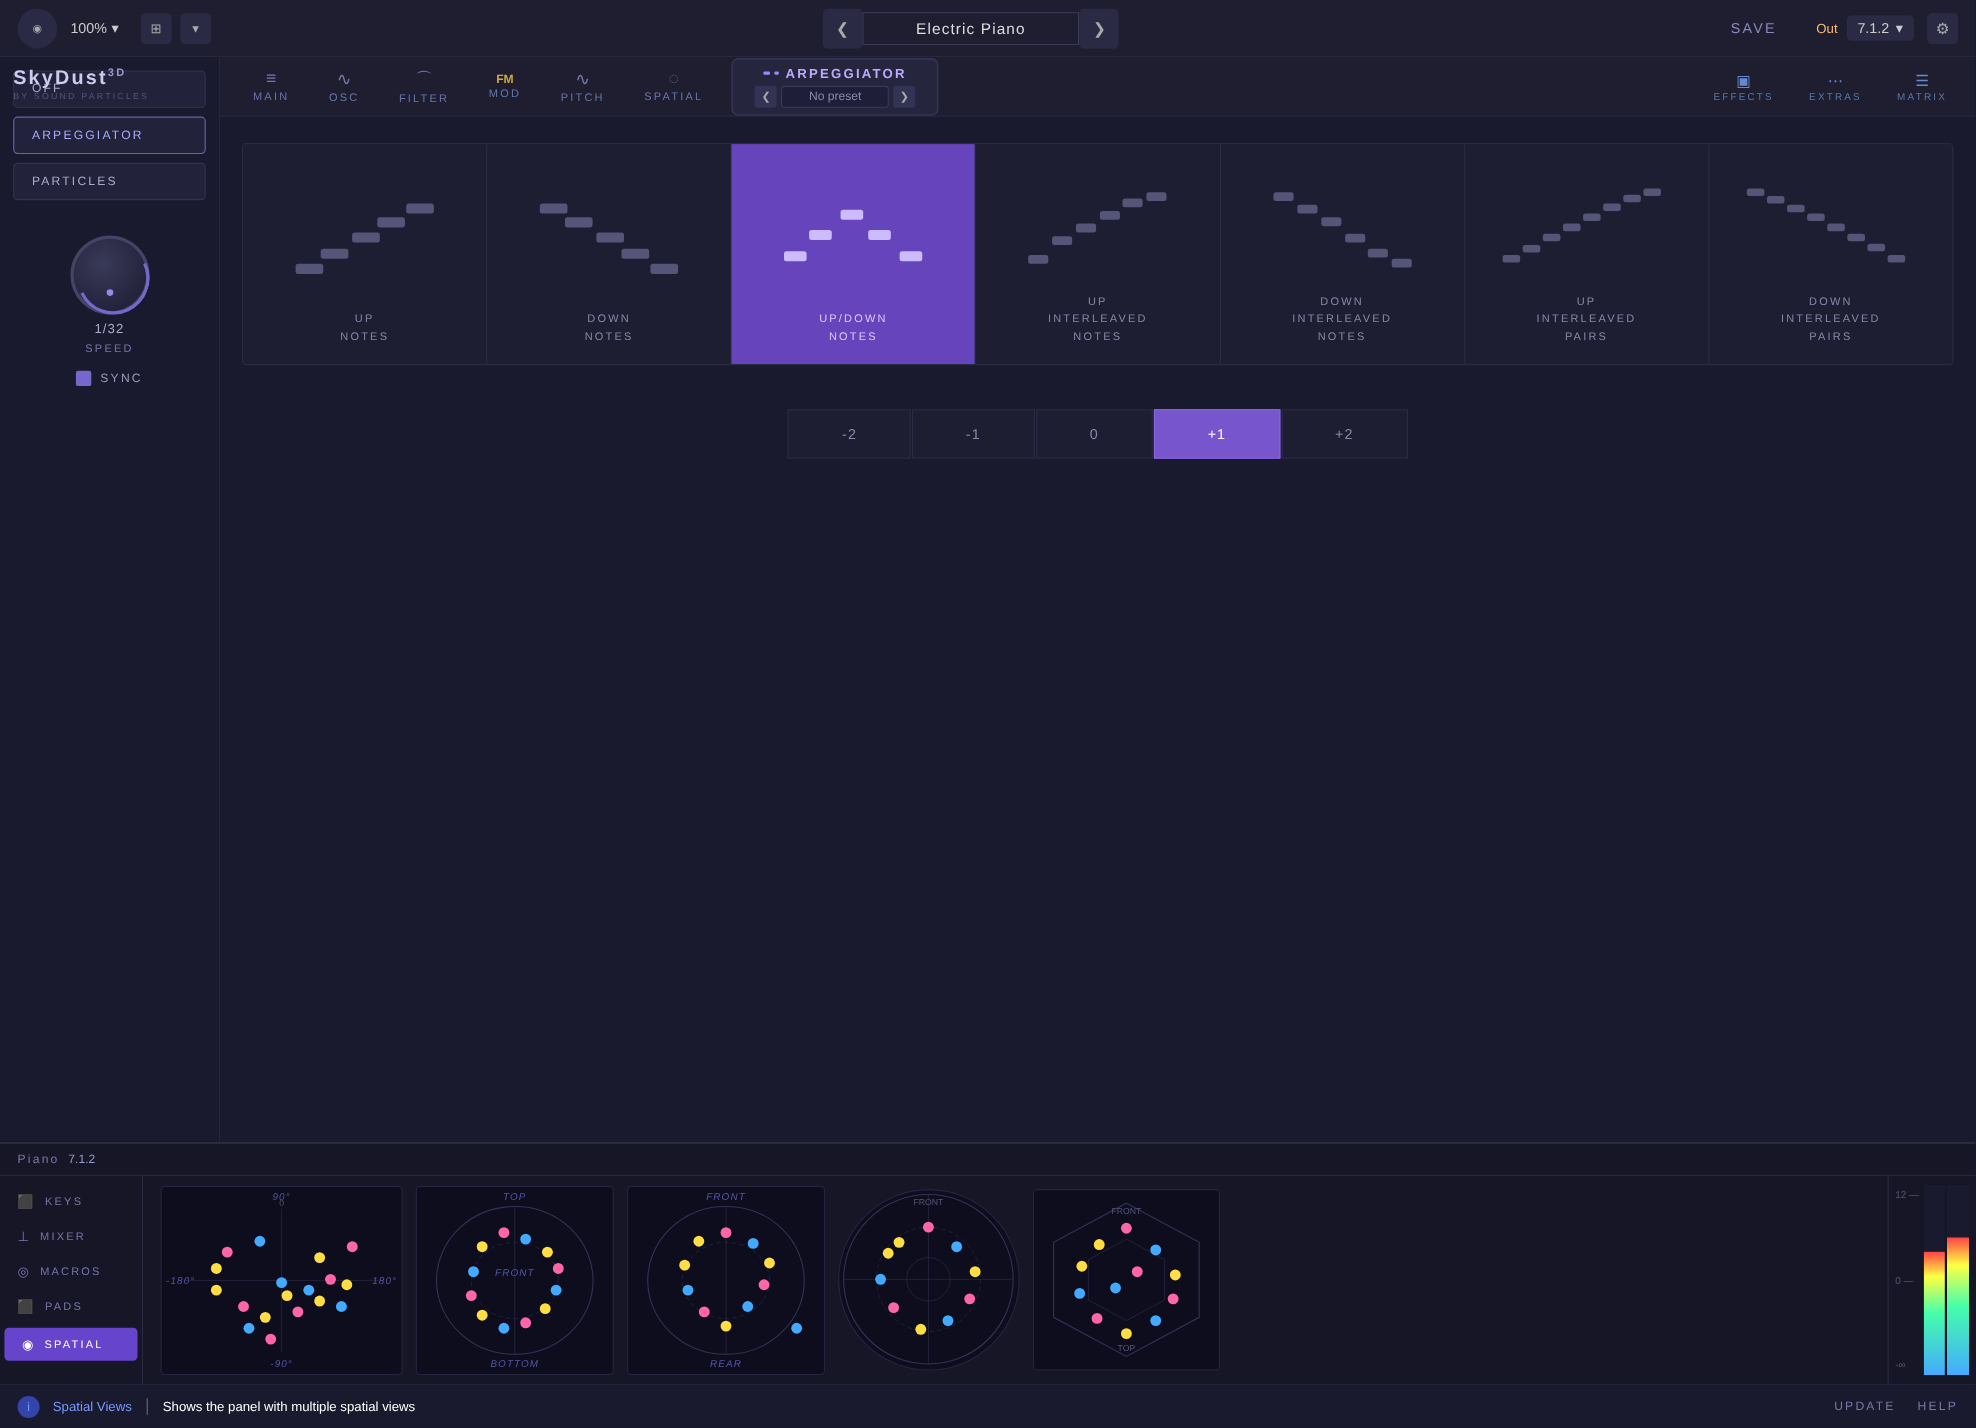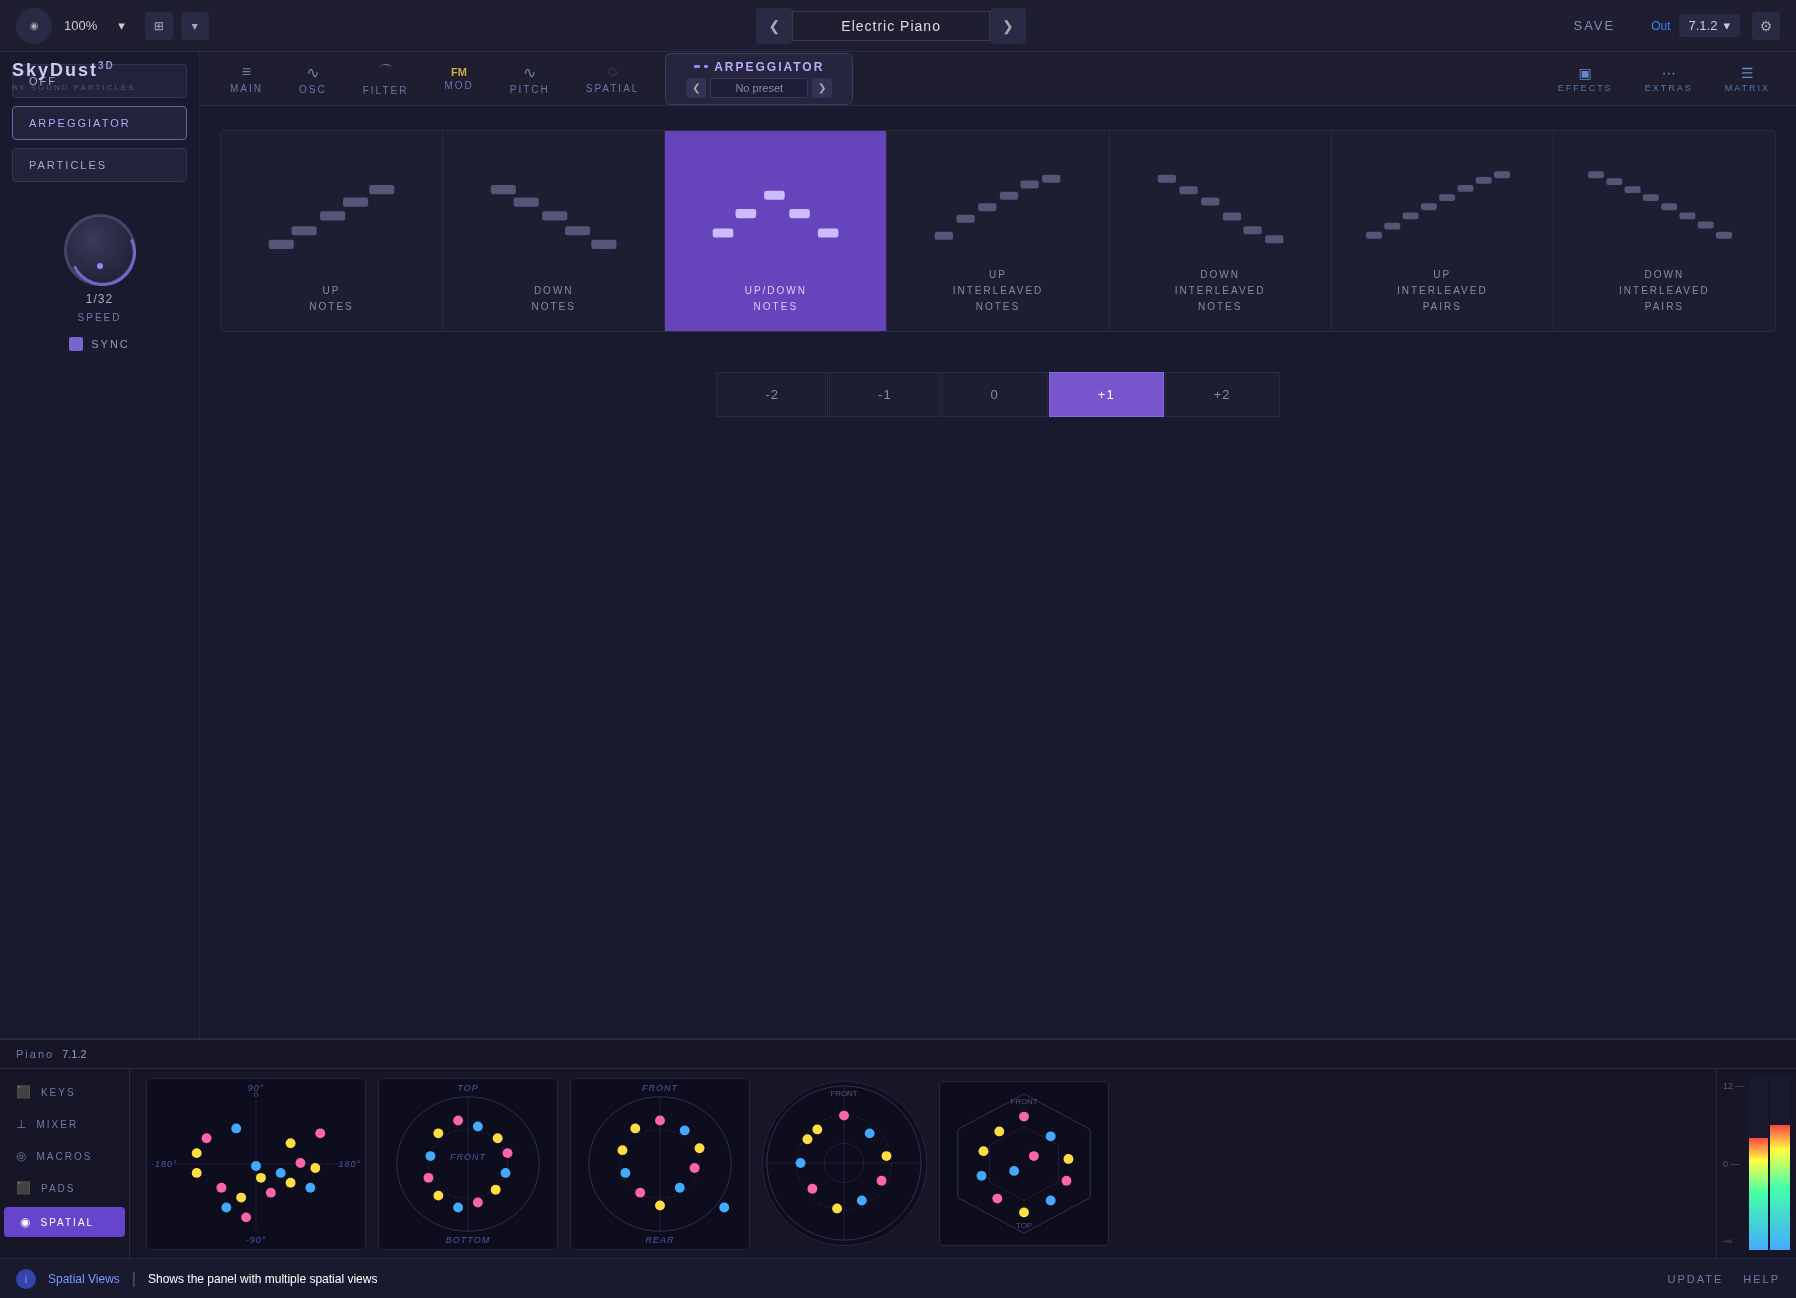--- a/index.html
+++ b/index.html
@@ -24,21 +24,21 @@
       gap: 12px;
     }
     .top-bar-logo {
       width: 36px; height: 36px;
       border-radius: 50%;
       background: #2a2a45;
       display: flex; align-items: center; justify-content: center;
       font-size: 10px; color: #aaa;
     }
     .top-bar-percent {
-      display: flex; align-items: center; gap: 21px;
+      display: flex; align-items: center; gap: 4px;
       color: #ccc; font-size: 13px; text-align: center;
     }
     .top-bar-icons {
       display: flex; gap: 8px; margin-left: 8px;
     }
     .top-bar-icon {
       width: 28px; height: 28px;
       background: #2a2a45;
       border-radius: 4px;
       display: flex; align-items: center; justify-content: center;
@@ -62,21 +62,21 @@
       border: 1px solid #3a3a55;
       padding: 6px 48px;
       font-size: 14px;
       color: #ddd;
       letter-spacing: 1px;
     }
     .save-btn {
       font-size: 13px; color: #8888bb; letter-spacing: 2px;
       cursor: pointer;
     }
-    .out-label { color: #3b82f6; font-size: 12px; }
+    .out-label { color: #fdba74; font-size: 12px; }
     .out-value {
       background: #2a2a45;
       border-radius: 4px;
       padding: 4px 10px;
       font-size: 13px;
       color: #ccc;
       display: flex; align-items: center; gap: 6px;
     }
     .gear-icon {
       width: 28px; height: 28px;

